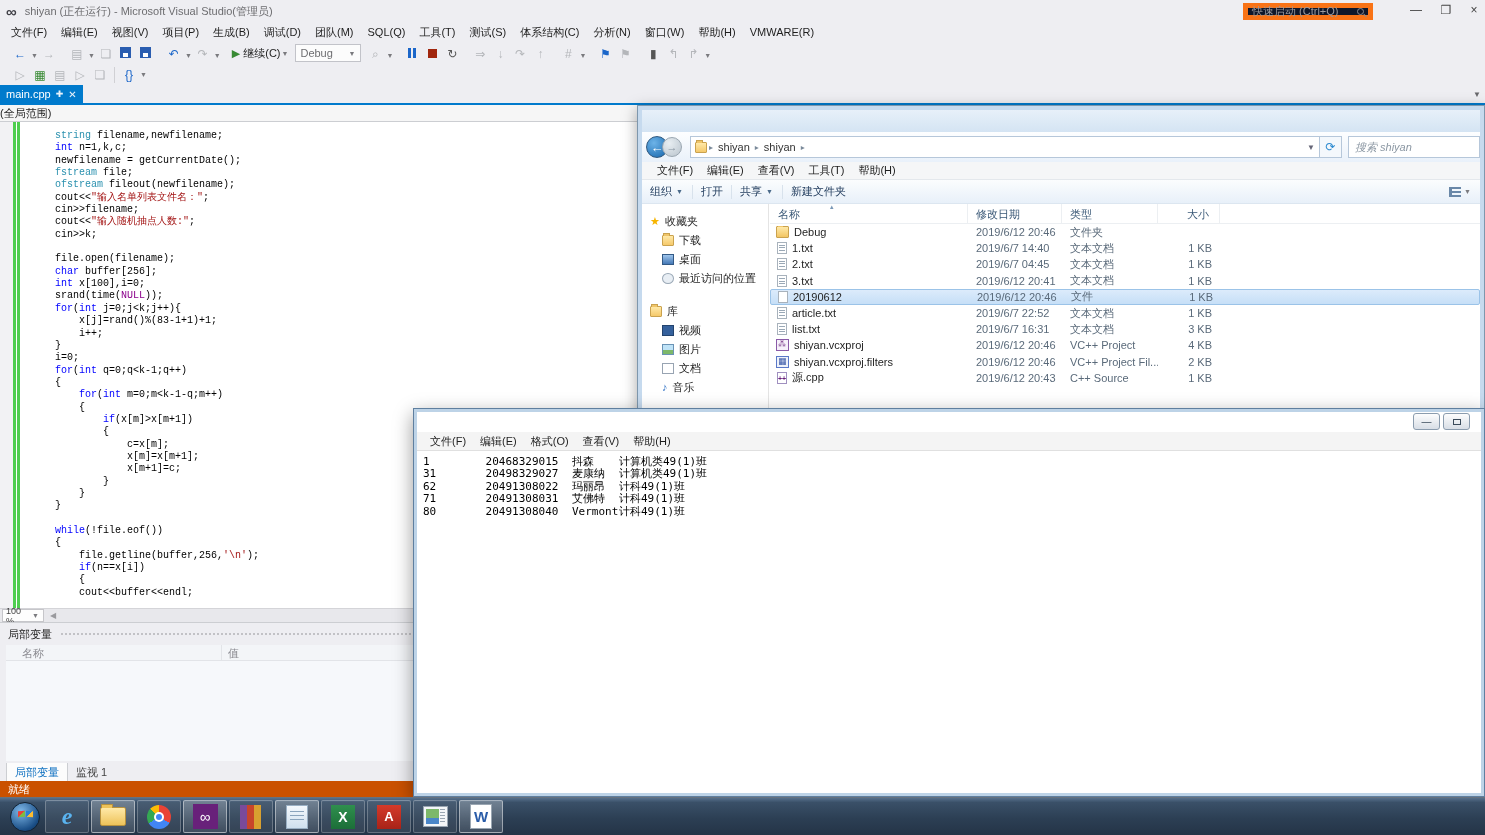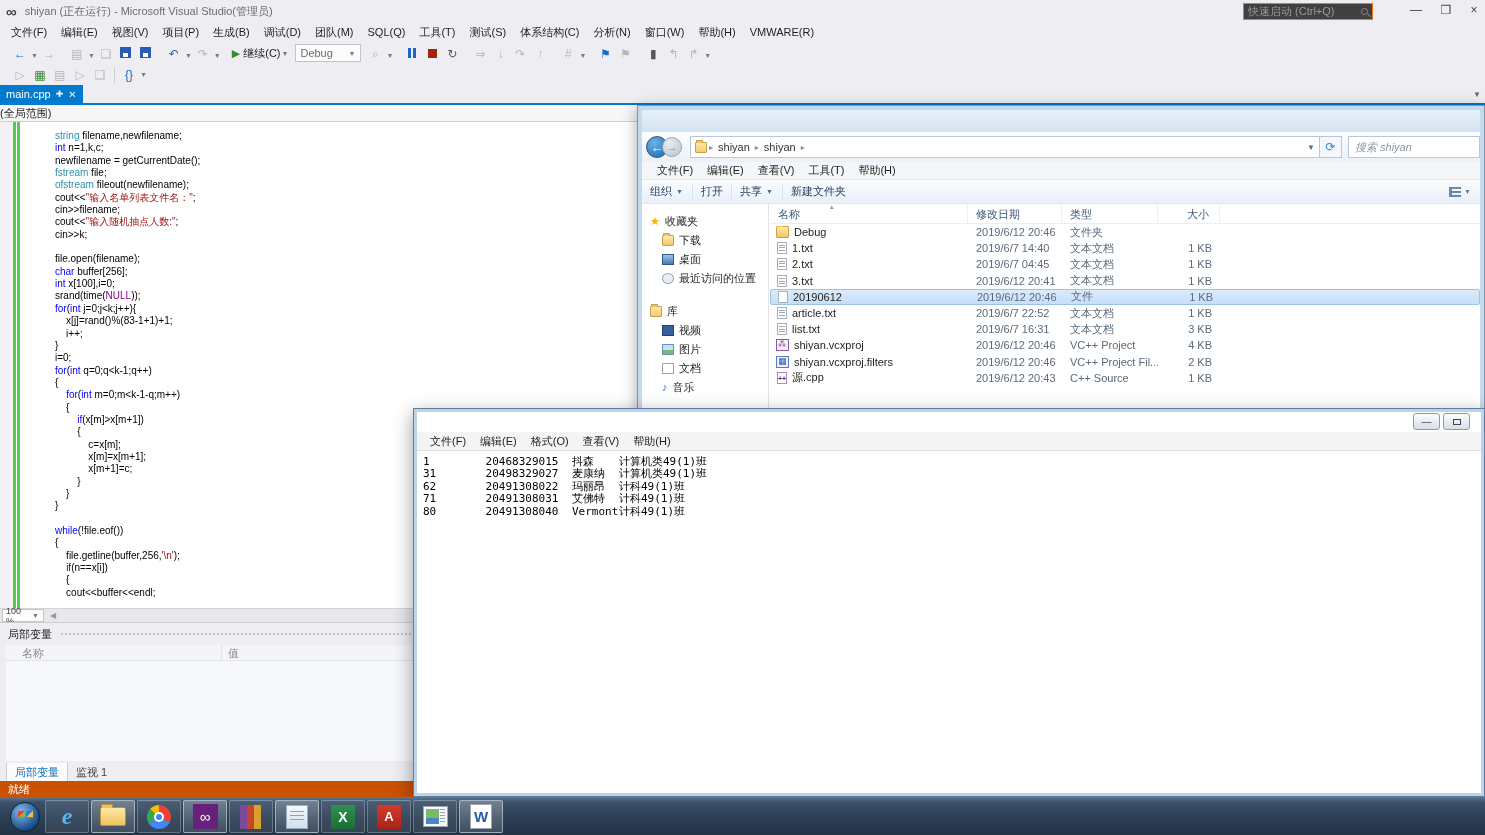--- a/index.html
+++ b/index.html
@@ -6,21 +6,21 @@
   html,body { width:1485px; height:835px; overflow:hidden; }
   body { font-family:"Liberation Sans","DejaVu Sans",sans-serif; font-size:11px; color:#1e1e1e; background:#fff; }
   #screen { position:absolute; left:0; top:0; width:1485px; height:835px; overflow:hidden; background:#eeeef2; }
   .abs { position:absolute; }
 
   
   #vs { left:0; top:0; width:1485px; height:797px; background:#eeeef2; z-index:1; }
   #vs-titlebar { left:0; top:0; width:1485px; height:22px; background:#eeeef2; display:flex; align-items:center; }
   #vs-logo { font-size:15px; font-weight:bold; color:#3f3f46; margin:0 8px 0 6px; }
   #vs-title { color:#6d6d70; font-size:11px; }
-  #quick-launch { position:absolute; left:1243px; top:3px; width:130px; height:17px; background:#404040; border:1px solid #f97316; display:flex; align-items:center; justify-content:space-between; padding:0 4px; color:#9a9a9e; }
+  #quick-launch { position:absolute; left:1243px; top:3px; width:130px; height:17px; background:#0f172a; border:5px solid #f97316; display:flex; align-items:center; justify-content:space-between; padding:0 4px; color:#9a9a9e; }
   .mag { width:7px; height:7px; border:1.4px solid #8a8a90; border-radius:50%; position:relative; display:inline-block; }
   .mag::after { content:""; position:absolute; width:4px; height:1.4px; background:#8a8a90; transform:rotate(45deg); left:5px; top:6px; }
   .win-btn { position:absolute; top:0; width:28px; height:20px; text-align:center; line-height:20px; color:#444; font-size:12px; }
   #vs-menubar { left:0; top:22px; width:1485px; height:20px; display:flex; align-items:center; padding-left:4px; }
   #vs-menubar .mitem { padding:3px 7px; color:#1e1e1e; }
   
   #vs-tb1 { left:0; top:42px; width:1485px; height:22px; display:flex; align-items:center; padding-left:10px; }
   #vs-tb2 { left:0; top:64px; width:1485px; height:21px; display:flex; align-items:center; padding-left:10px; }
   .tbi { width:18px; height:18px; display:inline-flex; align-items:center; justify-content:center; font-size:12px; color:#555; margin:0 1px; }
   .tbi.mut { color:#b4b6ba; }
@@ -42,21 +42,21 @@
   #tab-main .pin { font-size:9px; margin:0 5px; color:#e8f2fa; }
   #tab-main .x { font-size:10px; color:#e8f2fa; }
   #tabstrip-dd { position:absolute; right:4px; top:5px; font-size:8px; color:#68686c; }
   
   #vs-navbar { left:0; top:105px; width:1485px; height:17px; background:#f6f6f6; border-bottom:1px solid #ccced2; display:flex; align-items:center; }
   #scope-dd { color:#1e1e1e; }
   
   #editor { left:0; top:122px; width:1485px; height:486px; background:#fff; }
   #gutter { position:absolute; left:0; top:0; width:13px; height:486px; background:#f2f2f4; }
   .greenbar { position:absolute; top:0; width:3px; height:486px; background:#4fce4f; }
-  #code { position:absolute; left:55px; top:8px; font-family:Liberation Sans, sans-serif; font-size:10px; line-height:12.35px; white-space:pre; }
+  #code { position:absolute; left:55px; top:8px; font-family:Liberation Mono, monospace; font-size:10px; line-height:12.35px; white-space:pre; }
   .tok-p { color:#000; } .tok-k { color:#0000ff; } .tok-t { color:#2b91af; } .tok-s { color:#a31515; } .tok-m { color:#8b008b; }
   
   #vs-hscroll { left:0; top:608px; width:1485px; height:14px; background:#e8e8ec; border-top:1px solid #d4d4d8; display:flex; align-items:center; }
   #zoom-box { width:42px; height:13px; background:#fdfdfd; border:1px solid #c6c6ca; font-size:9px; color:#444; display:flex; align-items:center; justify-content:space-between; padding:0 3px; margin-left:2px; }
   #hscroll-left { font-size:8px; color:#9a9a9e; margin-left:6px; }
   
   #locals { left:0; top:622px; width:1485px; height:141px; background:#eeeef2; border-top:1px solid #ccced2; }
   #locals-header { position:absolute; left:0; top:4px; width:1485px; height:14px; display:flex; align-items:center; }
   #locals-title { color:#1e1e1e; margin-left:8px; margin-right:8px; }
   #locals-grip { flex:1; height:5px; margin-right:8px; background-image:radial-gradient(#c2c2c6 1px, transparent 1px); background-size:4px 4px; }

